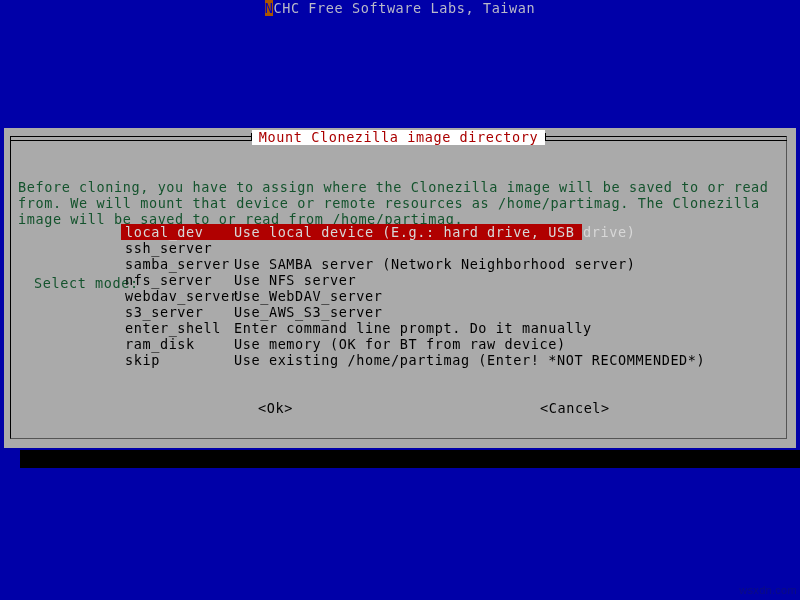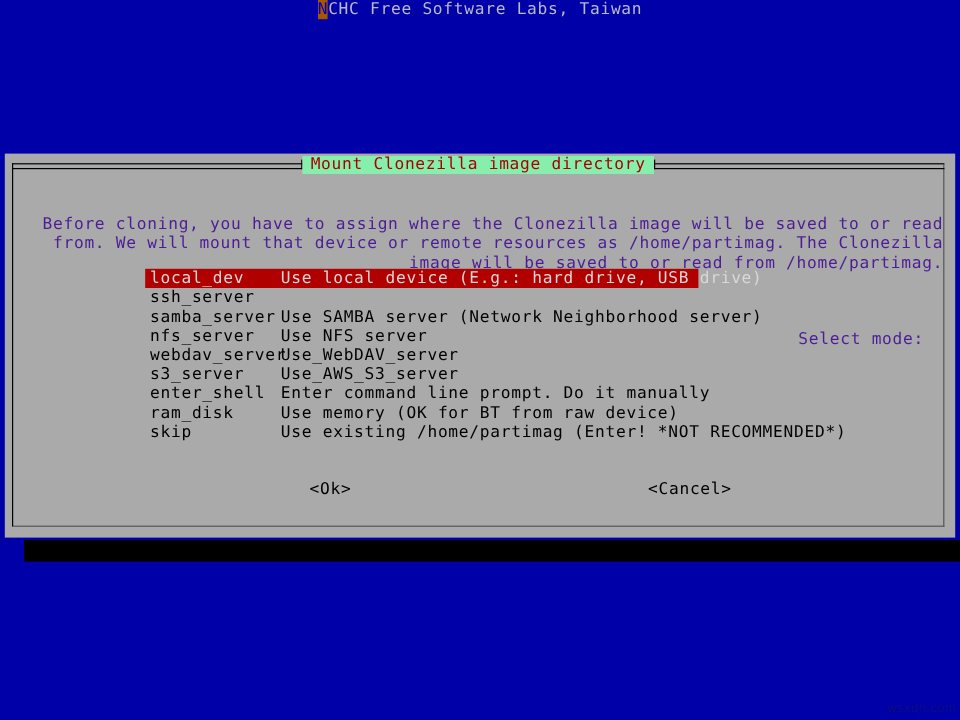--- a/index.html
+++ b/index.html
@@ -86,35 +86,34 @@
     border-right: none;
     border-left: 1px solid #000000;
   }
   #dialog-title {
     font-size: 13.5px;
     line-height: 15px;
     letter-spacing: 0.6px;
     color: #aa0000;
     white-space: pre;
     padding: 0 7px;
-    background: #86efac;
+    background: #ffffff;
   }
 
   
   #dialog-body {
     position: absolute;
     left: 14px;
     top: 19px;
     width: 768px;
     font-size: 13.5px;
     line-height: 16px;
     letter-spacing: 0.6px;
-    color: #4c1d95;
+    color: #14532d;
     white-space: pre-wrap;
-    text-align: right;
   }
   #dialog-body .body-para { margin: 0; }
   #dialog-body .select-label { margin: 16px; }
 
   
   #menu-list {
     position: absolute;
     left: 117px;
     top: 96px;
     width: 600px;

